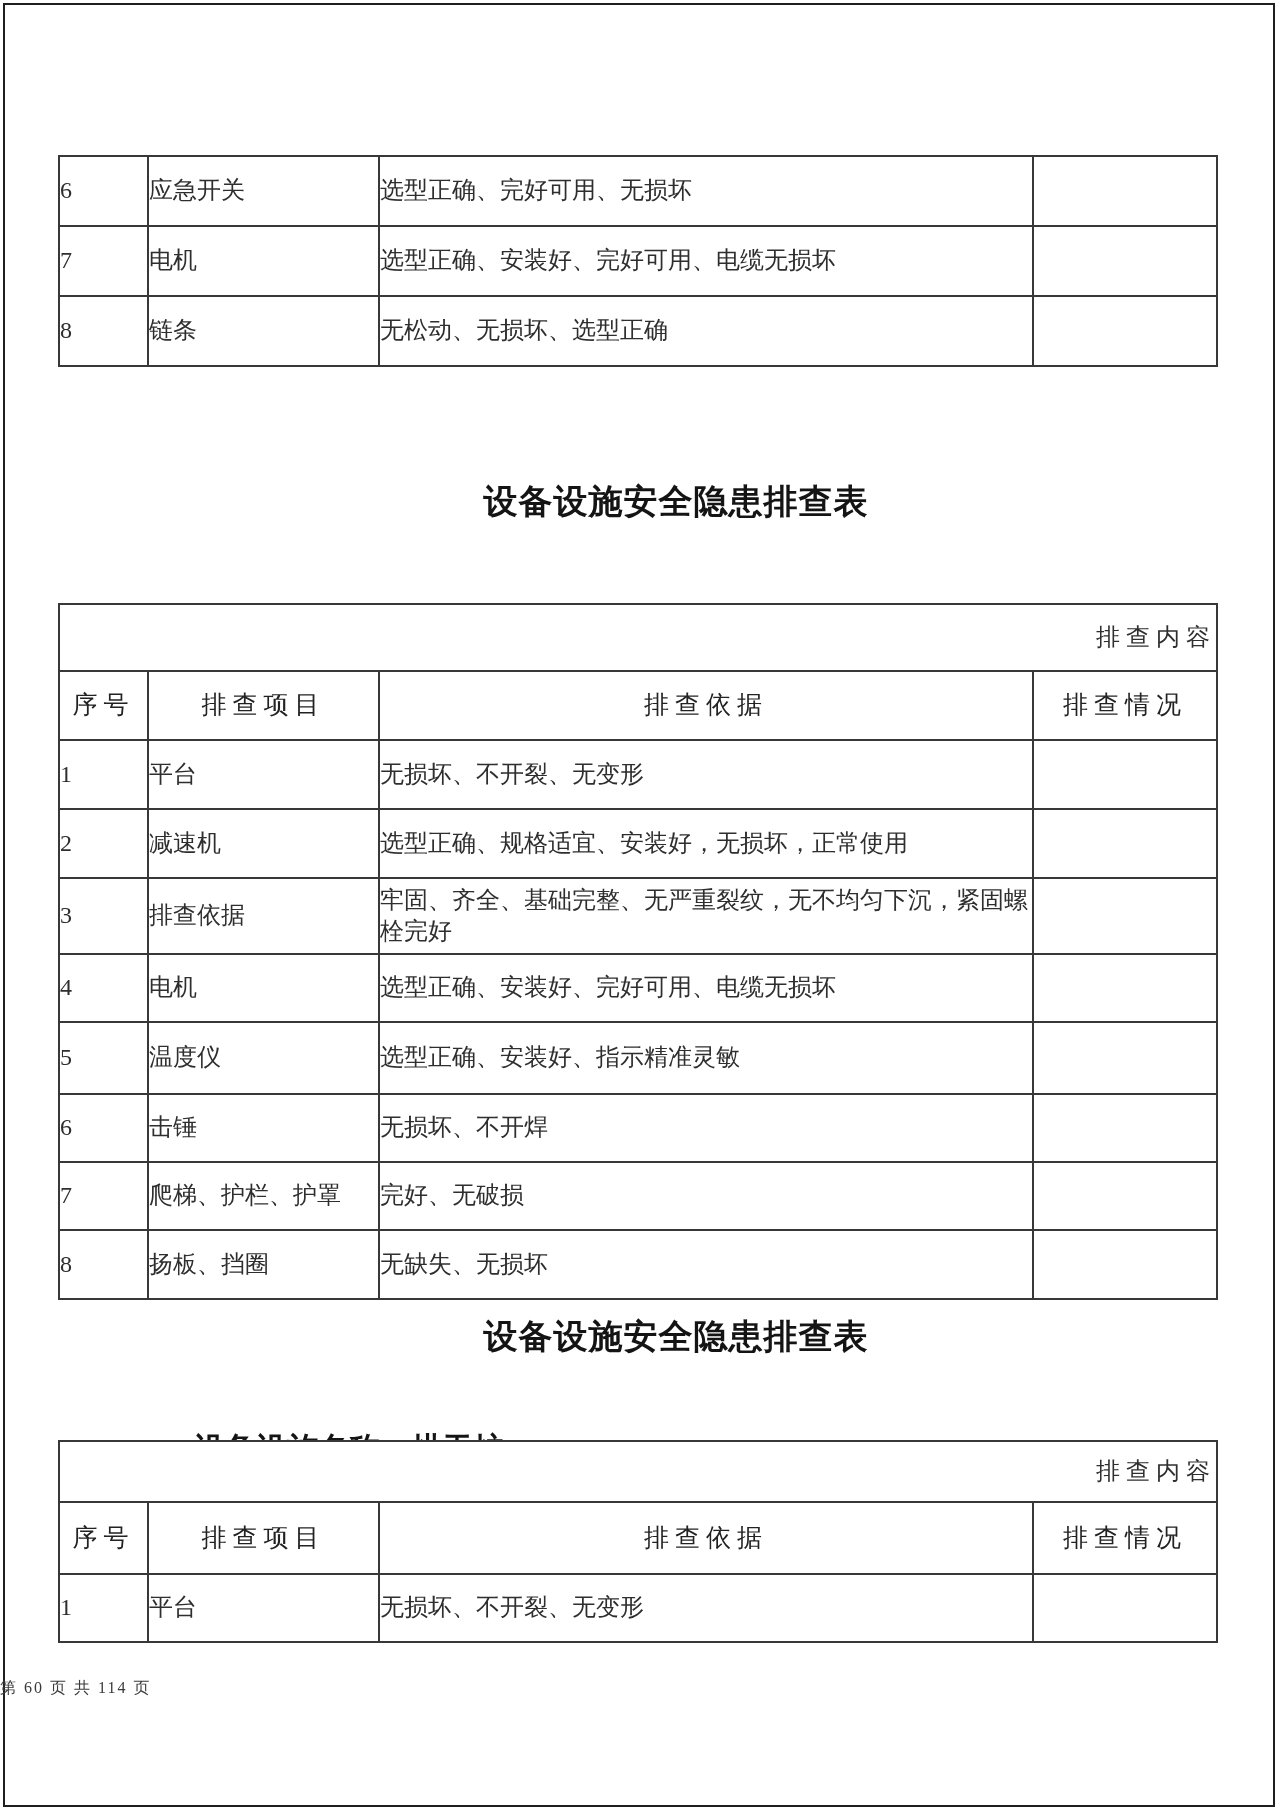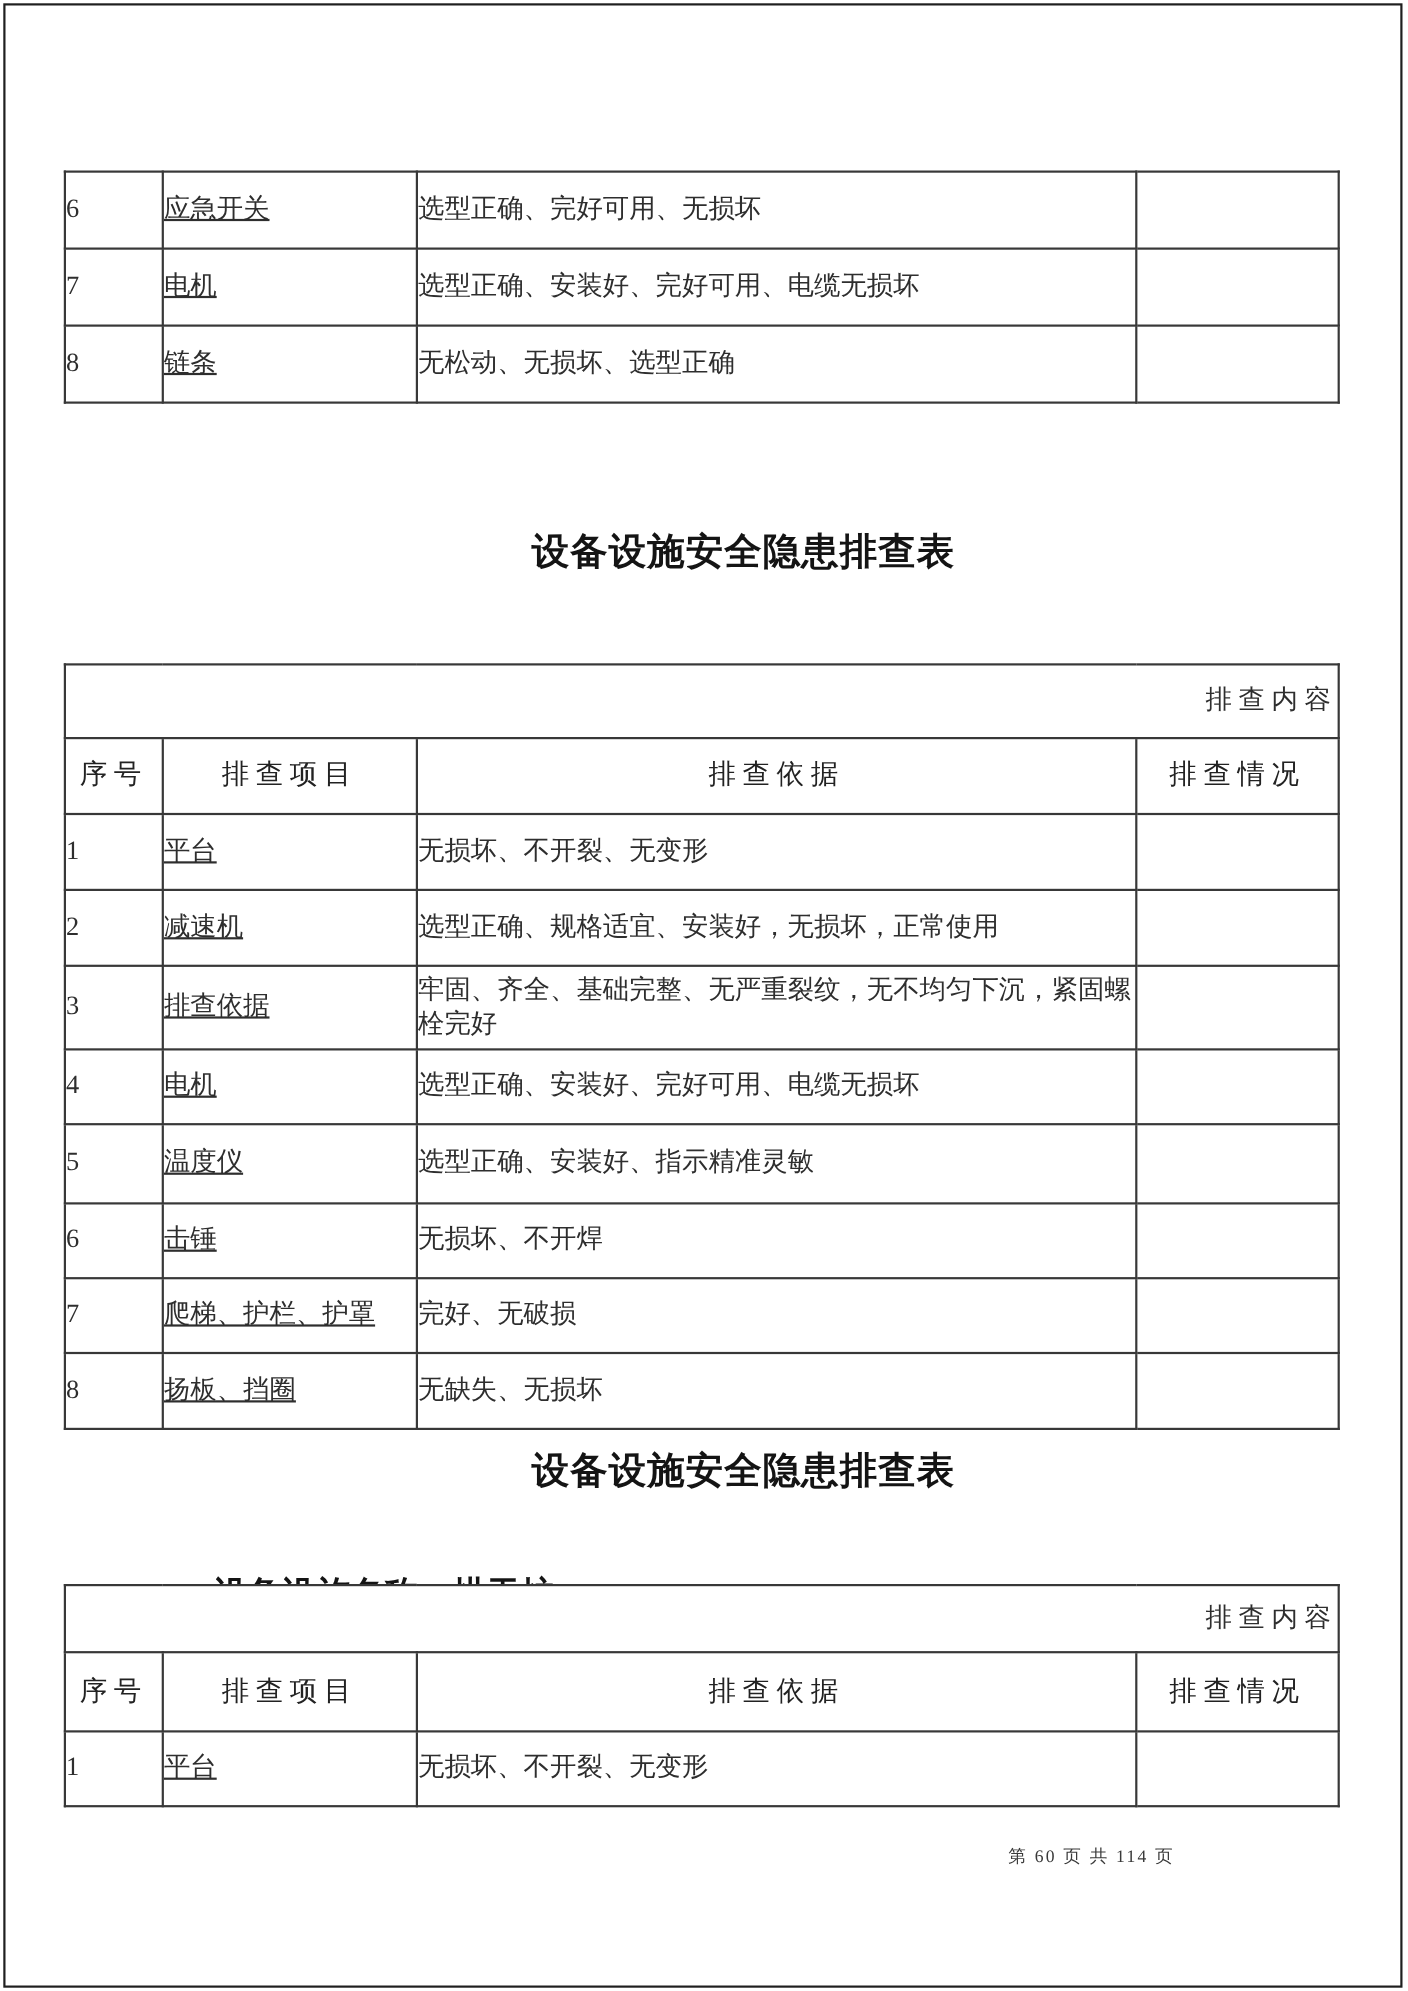--- a/index.html
+++ b/index.html
@@ -42,21 +42,21 @@
     color:#222;
   }
   tr.col-header td{
     text-align:center;
     font-size:25px;
     letter-spacing:6px;
     color:#222;
     margin-left:31px;
   }
   td.c-no{font-size:26px;padding-left:15px;}
-  td.c-item{padding-left:15px;text-decoration:underline;}
+  td.c-item{padding-left:15px;}
   td.c-basis{padding-left:10px;padding-right:8px;}
   .tbl-cont{top:155px;}
   .tbl-1{top:603px;}
   .tbl-2{top:1440px;}
   .doc-title{
     position:absolute;
     left:0;
     width:1280px;
     text-align:center;
     font-size:34px;
@@ -76,25 +76,24 @@
     color:#141414;
     white-space:nowrap;
   }
   .subtitle-1{top:549px;}
   .subtitle-2{top:1428px;}
   .page-footer{
     position:absolute;
     left:0;
     width:1056px;
     top:1678px;
-    text-align:right;
+    text-align:left;
     font-size:16px;
     color:#3a3a3a;
     letter-spacing:2px;
-    margin-left:12px;
   }
   .watermark{
     position:absolute;
     top:1726px;
     right:26px;
     display:flex;
     align-items:center;
     gap:8px;
   }
   .watermark-label{

